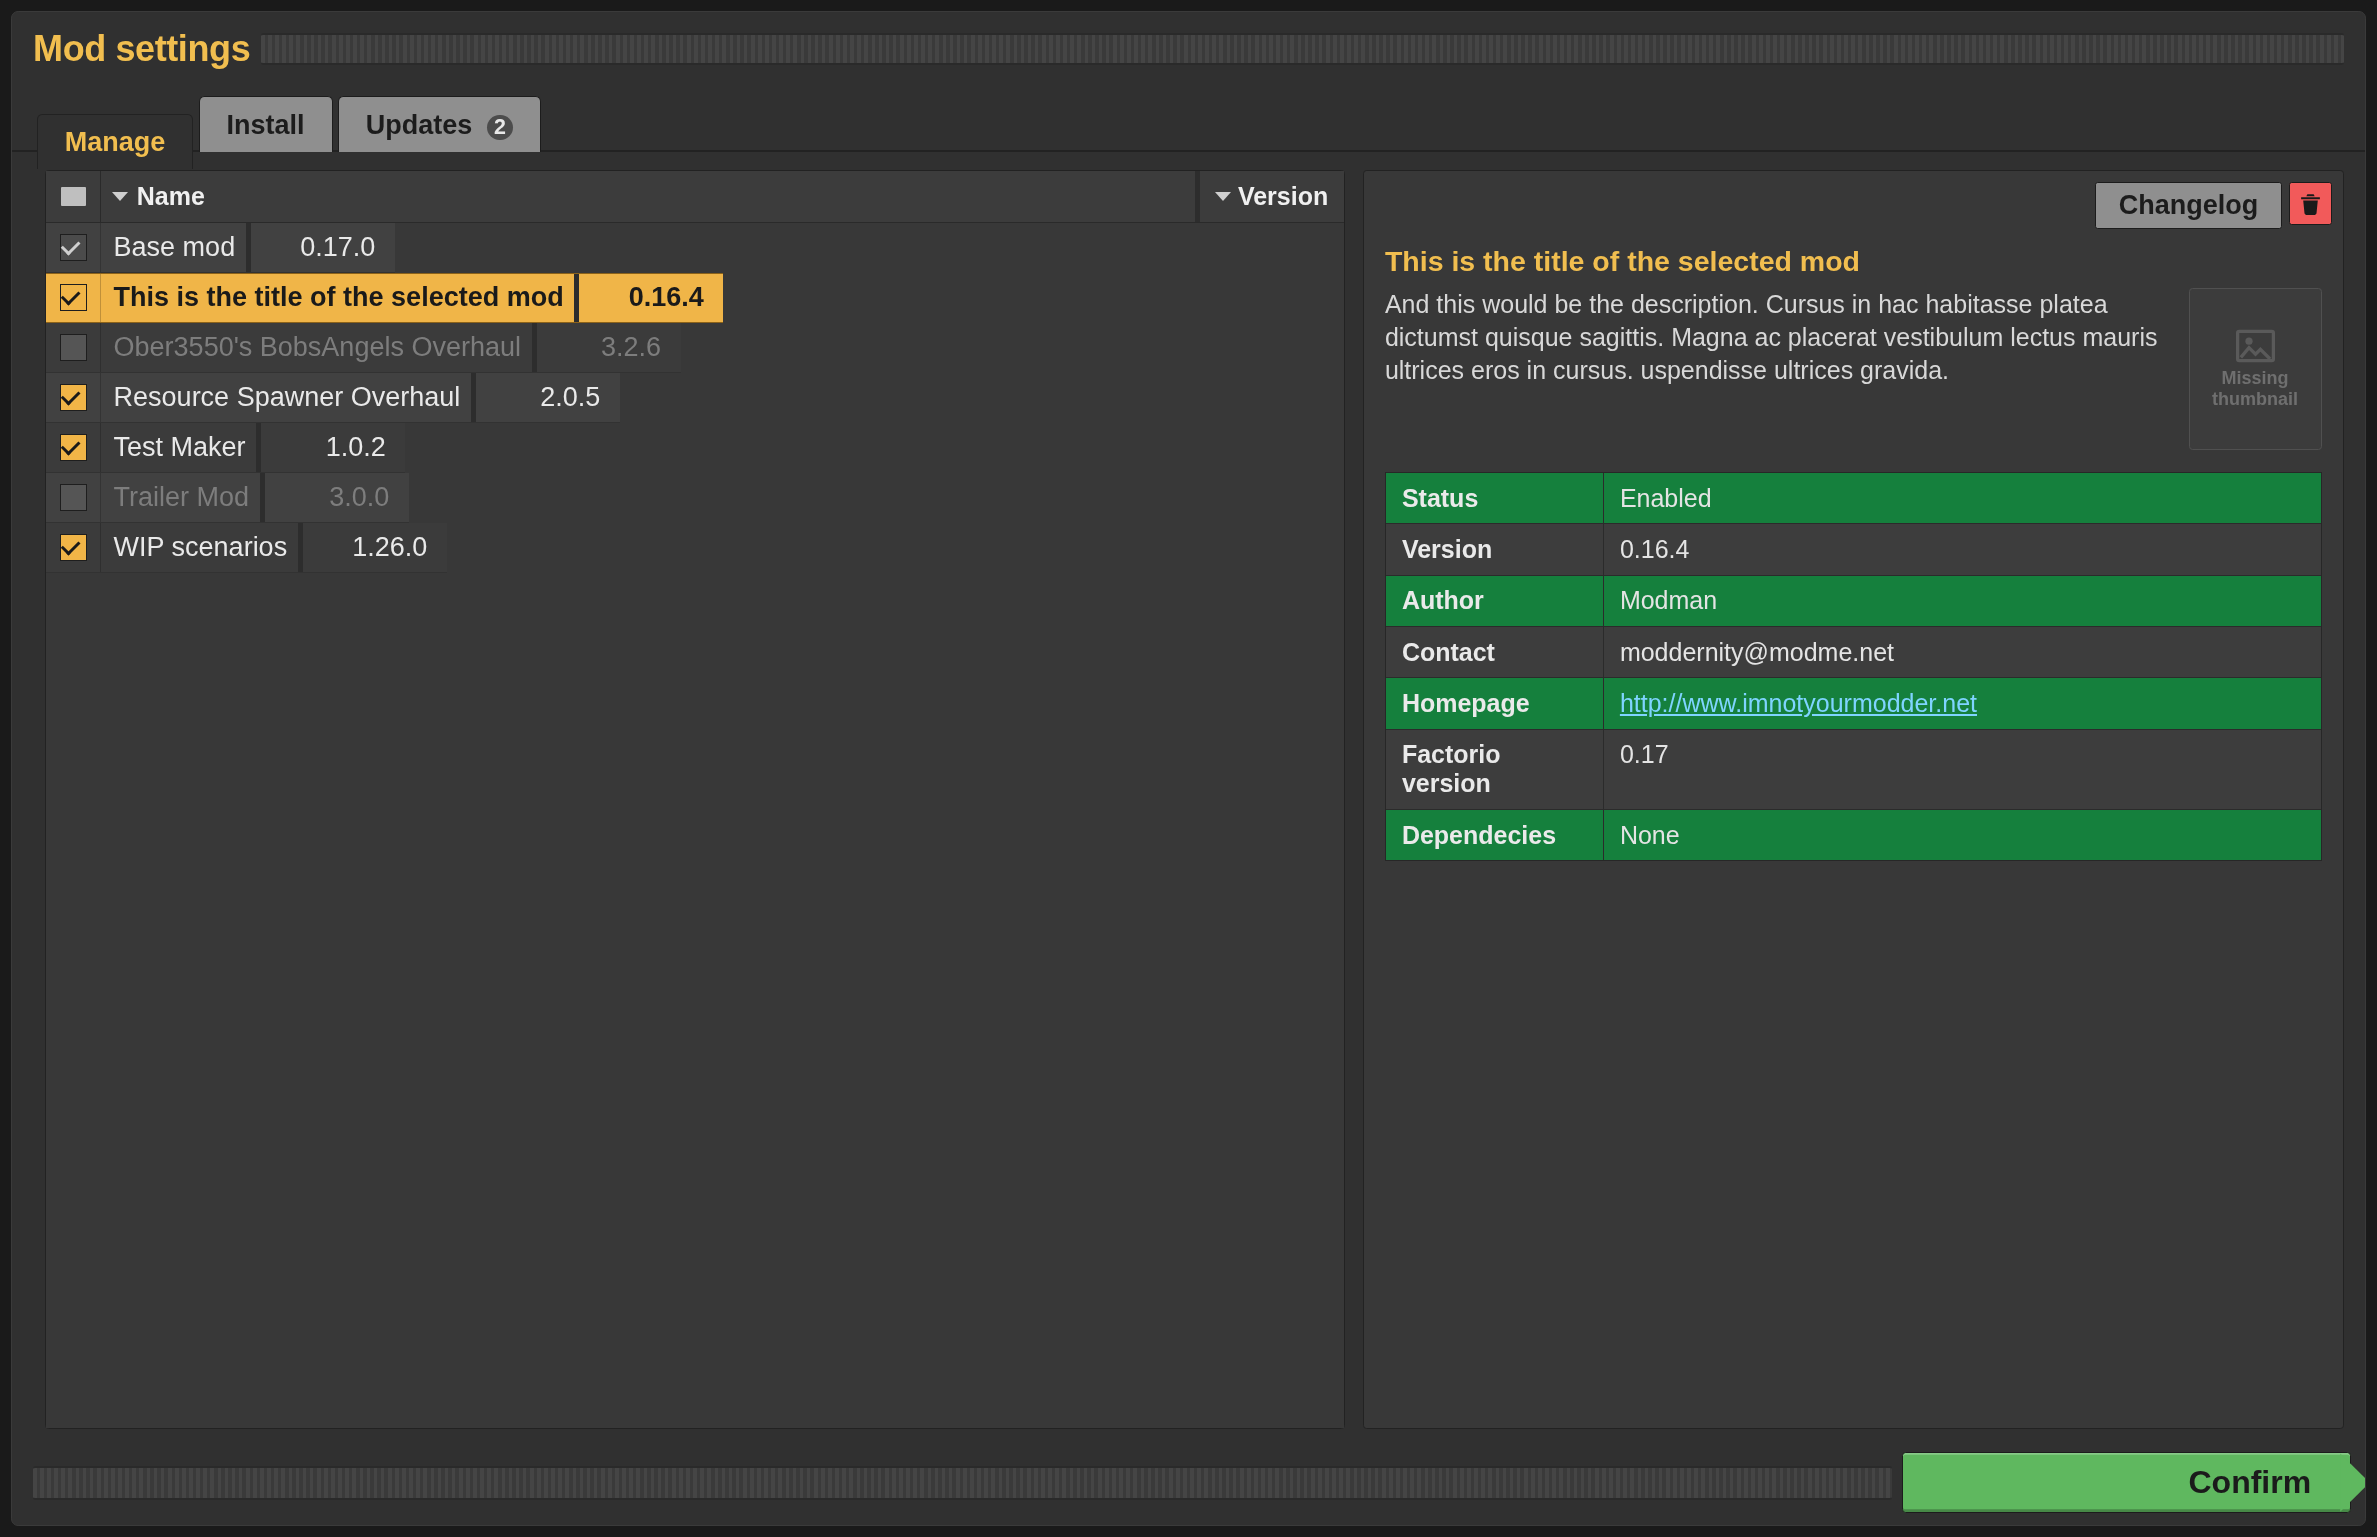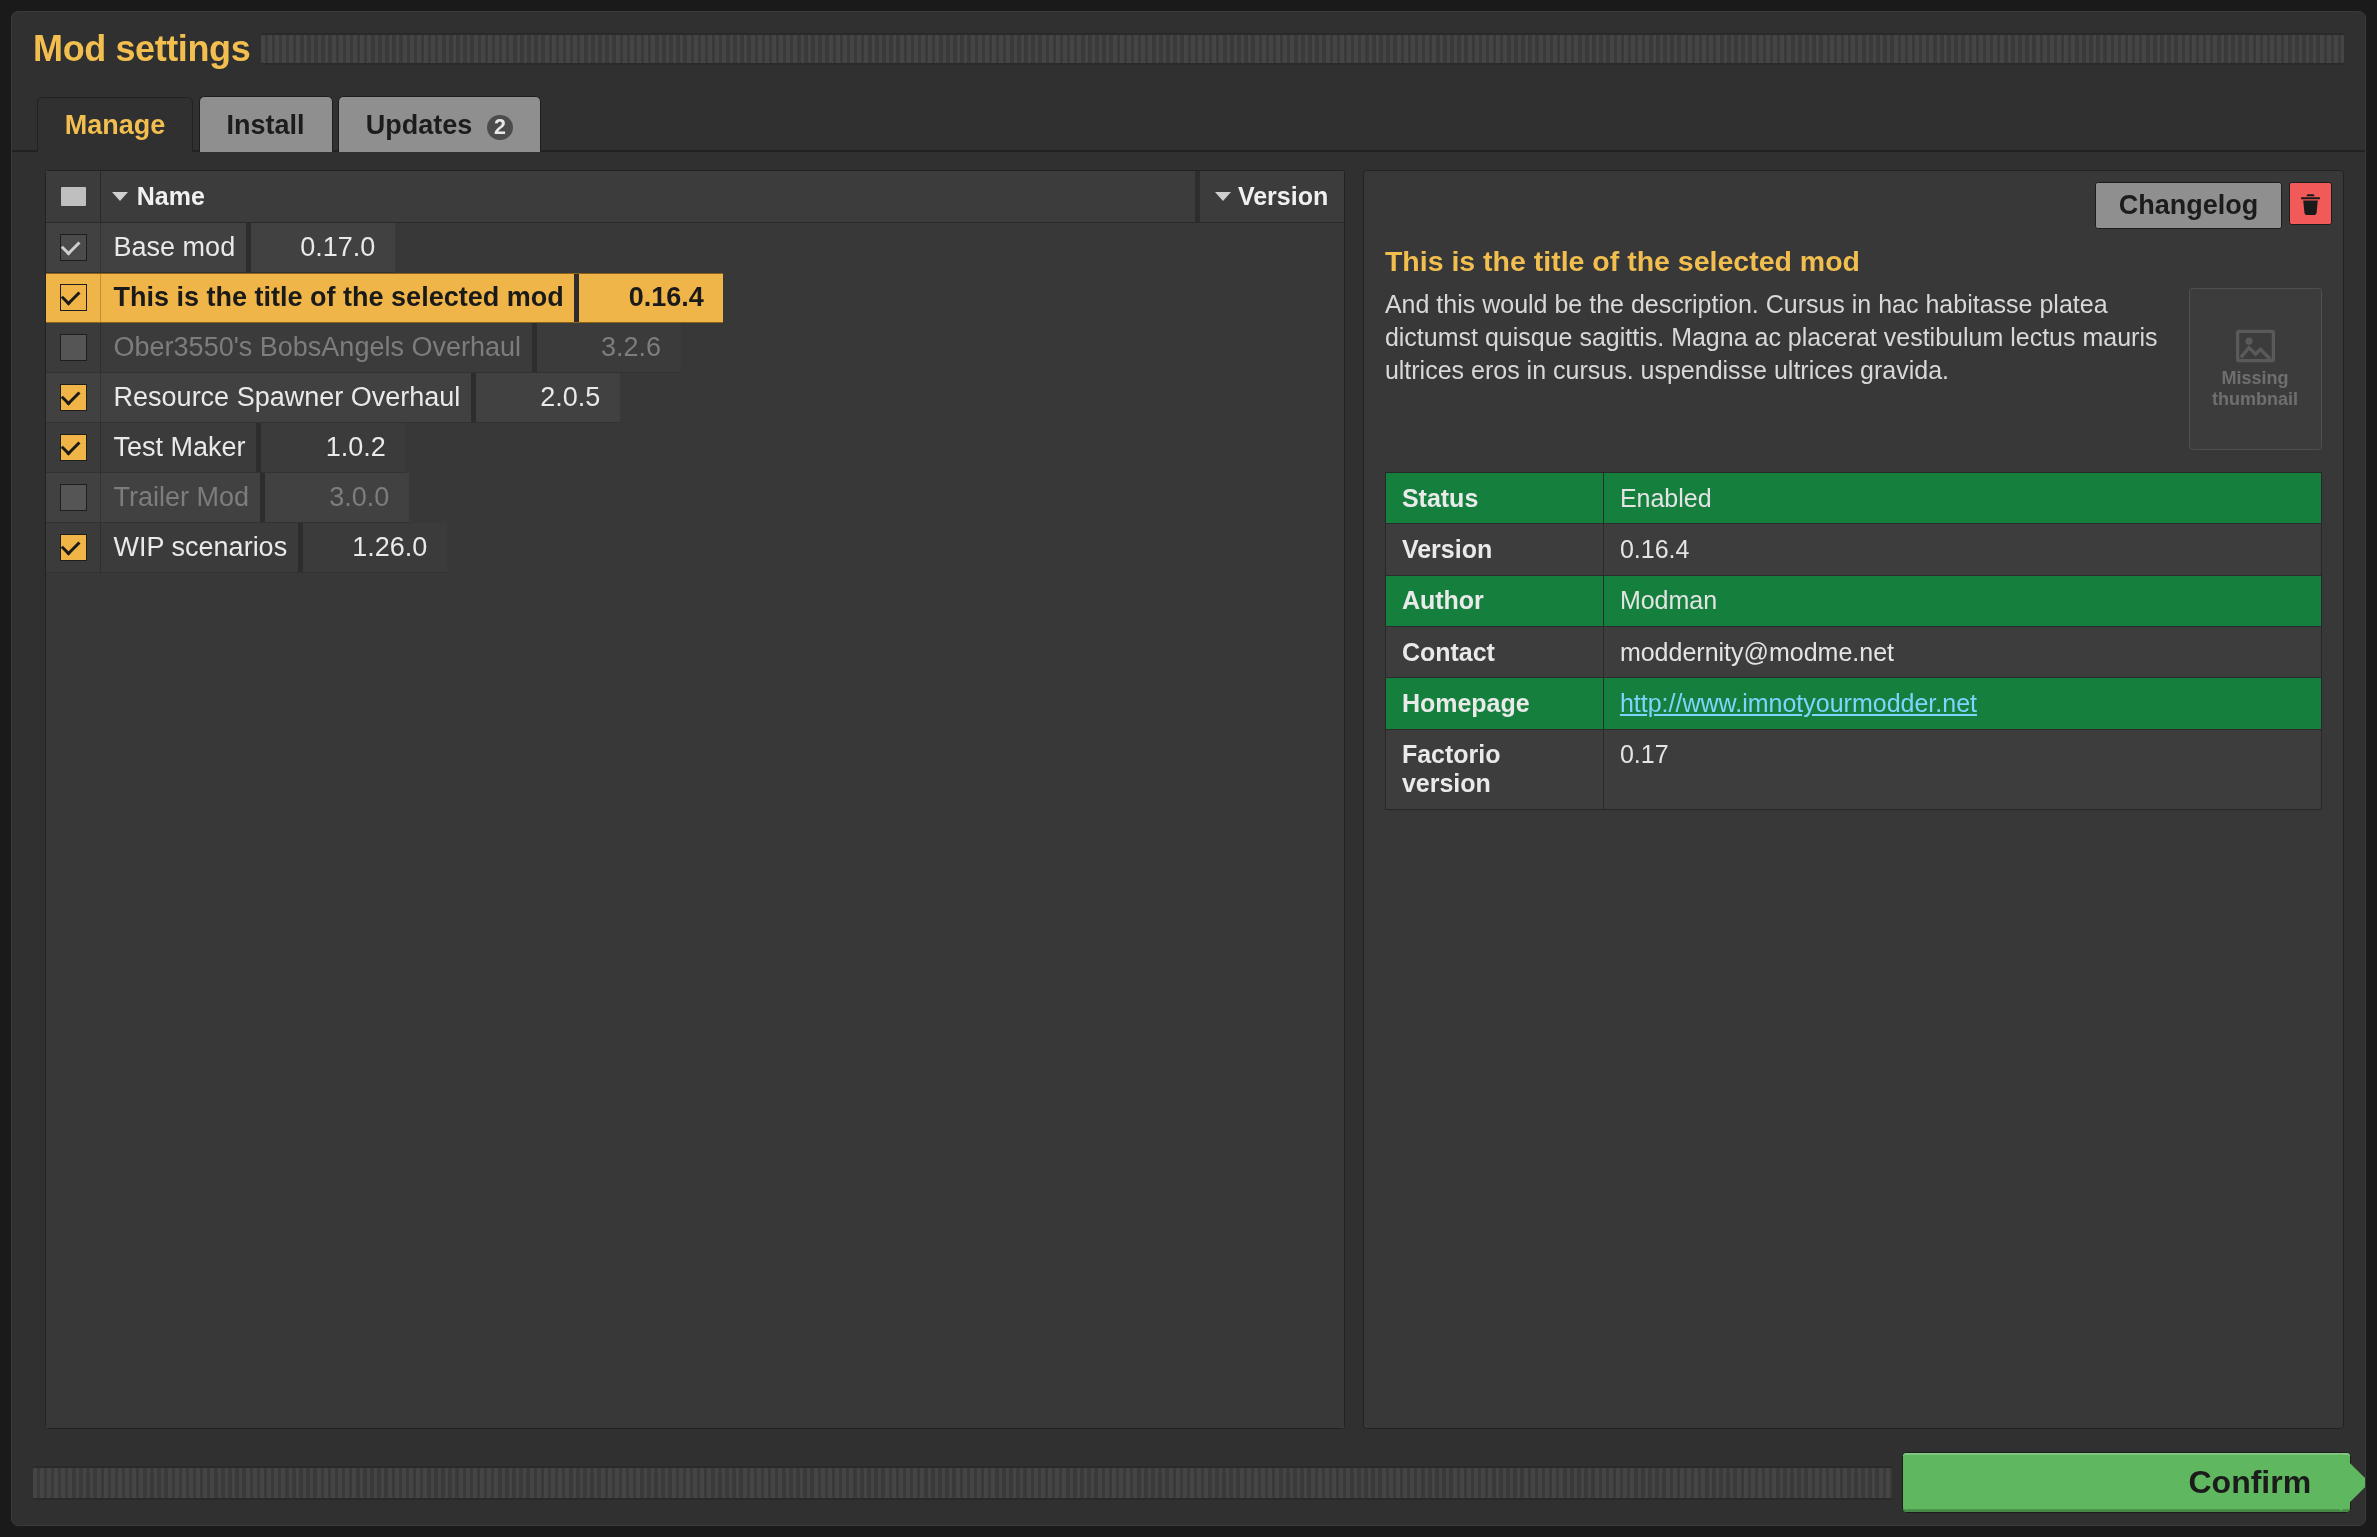--- a/index.html
+++ b/index.html
@@ -62,21 +62,21 @@
     border-bottom: none;
     position: relative;
     top: 1.8px;
     cursor: pointer;
   }
   .tab.active {
     background: #303030;
     color: #f1be4f;
     border: 1.8px solid #222222;
     border-bottom: none;
-    top: 2px;
+    top: 19px;
   }
   .tab .pill {
     display: inline-block;
     min-width: 25px;
     padding: 0 7.1px;
     background: #4c4c4c;
     color: #e8e8e8;
     font-size: 21.4px;
     border-radius: 12.5px;
     margin-left: 7.1px;
@@ -499,20 +499,24 @@
             <div class="kv-val">moddernity@modme.net</div>
           </div>
           <div class="kv-row stripeA">
             <div class="kv-key">Homepage</div>
             <div class="kv-val"><a href="#">http://www.imnotyourmodder.net</a></div>
           </div>
           <div class="kv-row stripeB">
             <div class="kv-key">Factorio version</div>
             <div class="kv-val">0.17</div>
           </div>
+          <div class="kv-row stripeA">
+            <div class="kv-key">Dependecies</div>
+            <div class="kv-val">None</div>
+          </div>
         </div>
       </div>
     </div>
 
   </div>
 
   <div class="footer">
     <div class="footer-drag"></div>
     <div class="btn-confirm"><span>Confirm</span></div>
   </div>

